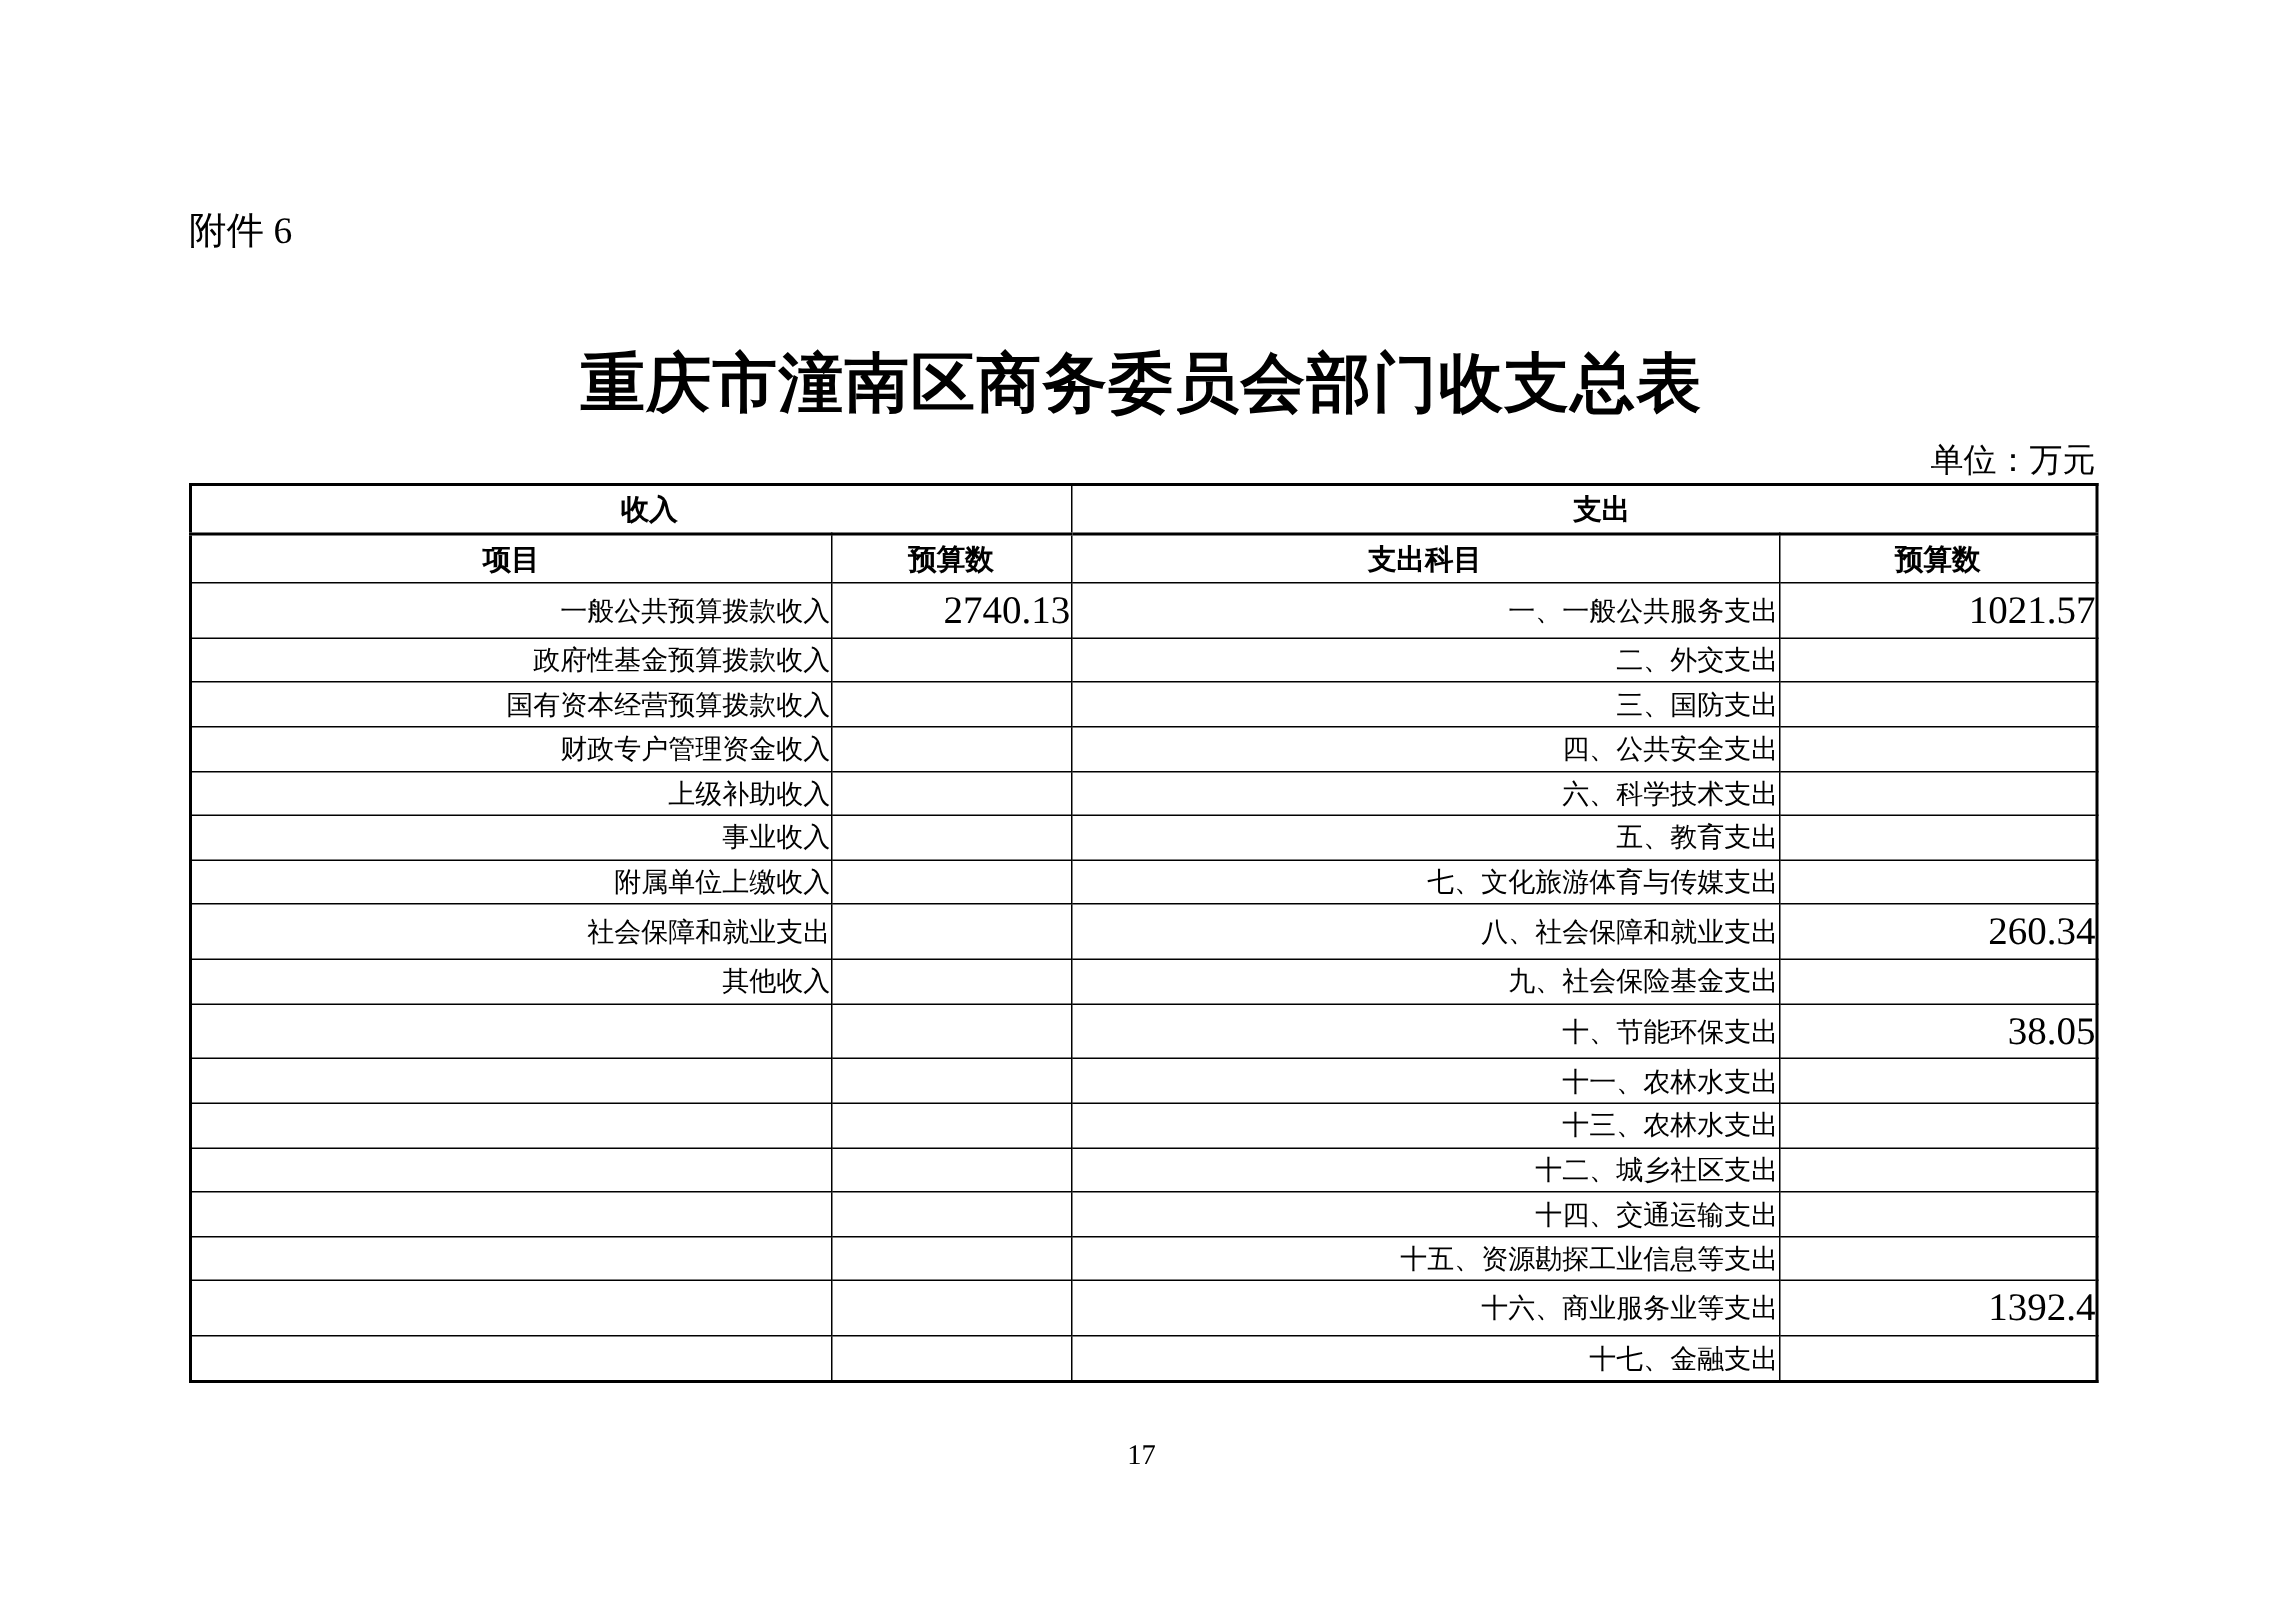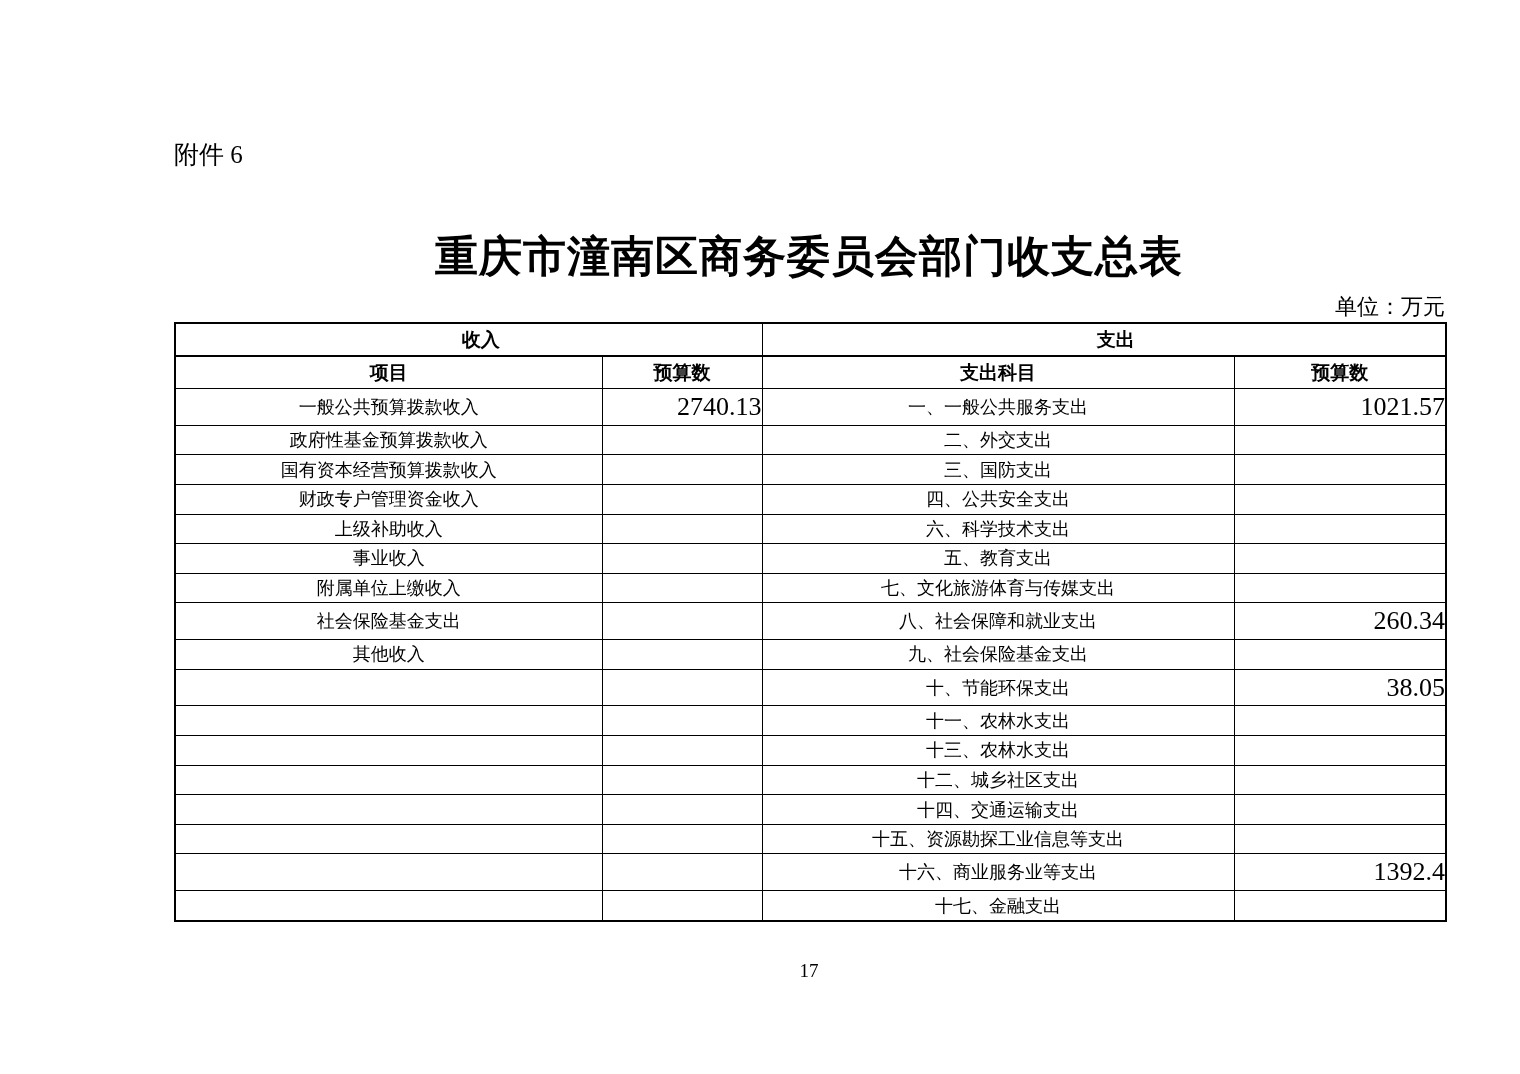--- a/index.html
+++ b/index.html
@@ -8,21 +8,20 @@
     background: #ffffff;
     color: #000000;
     font-family: "Liberation Serif", "DejaVu Serif", serif;
   }
   .page {
     position: relative;
     width: 1444px;
     height: 1074px;
     background: #ffffff;
     overflow: hidden;
-    margin-left: 48px;
   }
   .attachment {
     position: absolute;
     left: 126px;
     top: 140px;
     font-size: 25px;
     line-height: 1.2;
   }
   .title {
     position: absolute;
@@ -67,21 +66,21 @@
     font-size: 19px;
     font-weight: bold;
     text-align: center;
     border-bottom-width: 2px;
   }
   thead tr.section-row th {
     border-bottom-width: 2px;
     padding-left: 24px;
   }
   td.item-cell {
-    text-align: center;
+    text-align: right;
     padding-left: 11px;
     font-size: 18px;
   }
   td.value-cell {
     text-align: right;
     padding-right: 9px;
     font-size: 26px;
   }
   .pagenum {
     position: absolute;
@@ -159,21 +158,21 @@
     <td class="item-cell">五、教育支出</td>
     <td class="value-cell"></td>
   </tr>
         <tr>
     <td class="item-cell">附属单位上缴收入</td>
     <td class="value-cell"></td>
     <td class="item-cell">七、文化旅游体育与传媒支出</td>
     <td class="value-cell"></td>
   </tr>
         <tr>
-    <td class="item-cell">社会保险基金支出</td>
+    <td class="item-cell">社会保障和就业支出</td>
     <td class="value-cell"></td>
     <td class="item-cell">八、社会保障和就业支出</td>
     <td class="value-cell">260.34</td>
   </tr>
         <tr>
     <td class="item-cell">其他收入</td>
     <td class="value-cell"></td>
     <td class="item-cell">九、社会保险基金支出</td>
     <td class="value-cell"></td>
   </tr>

